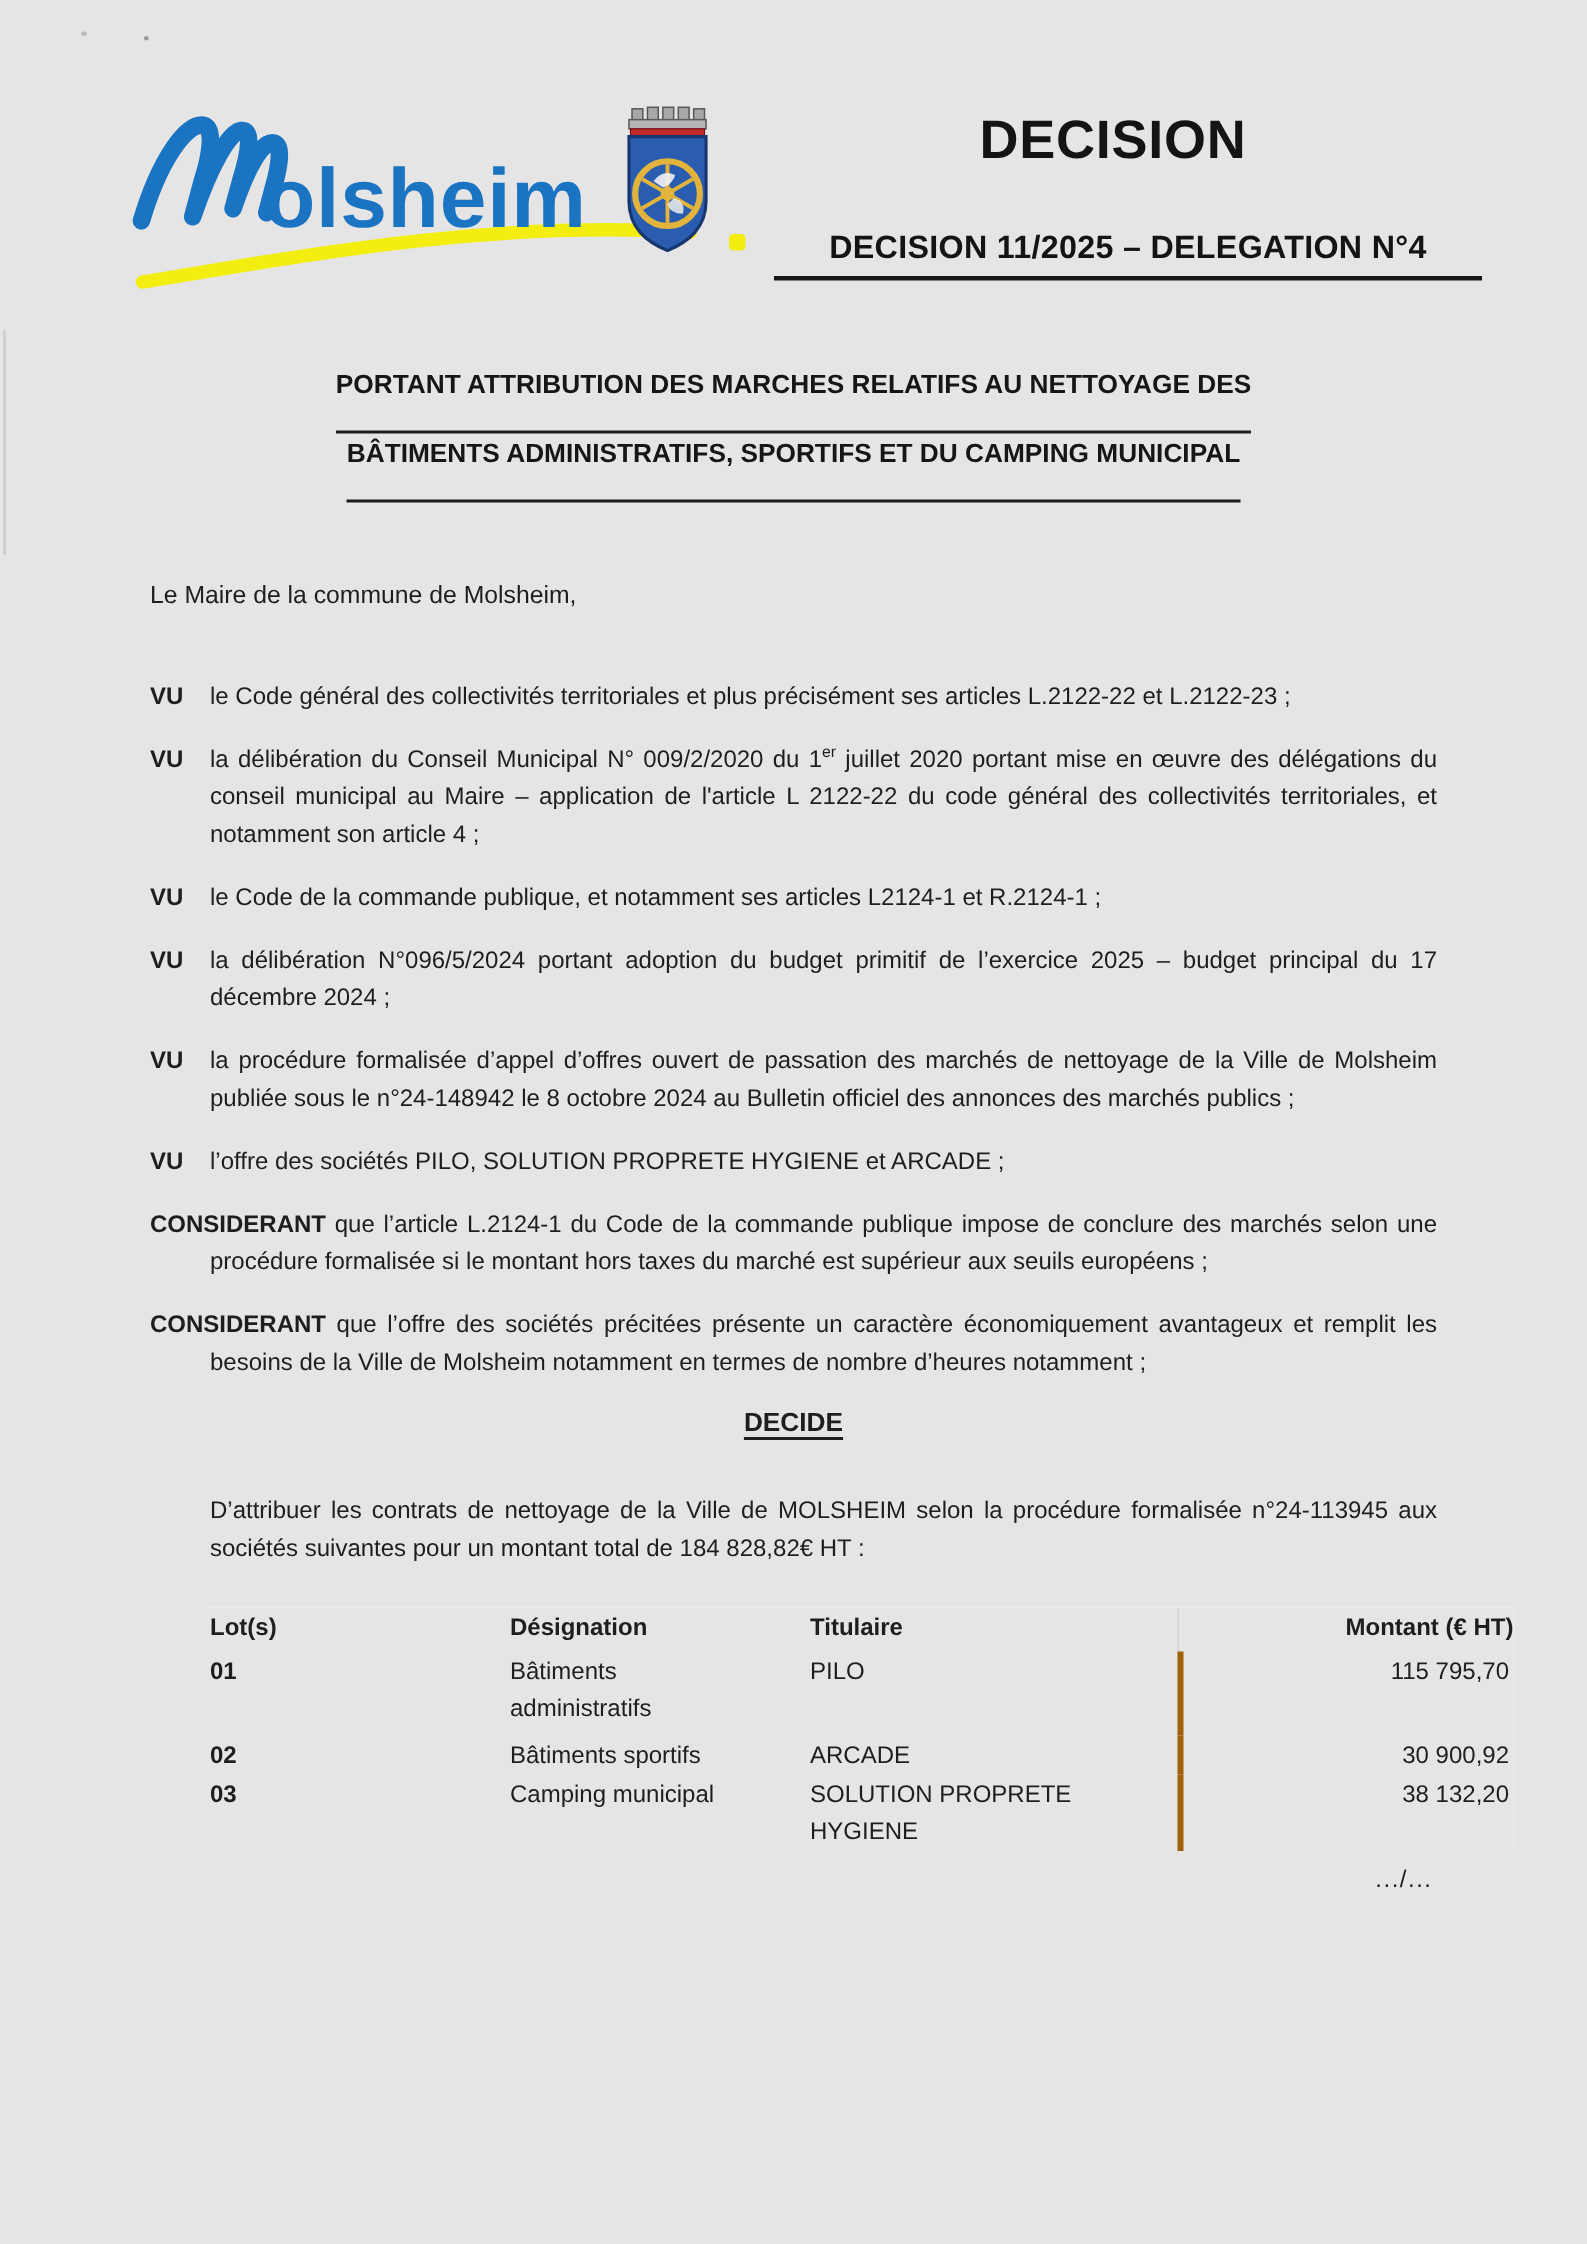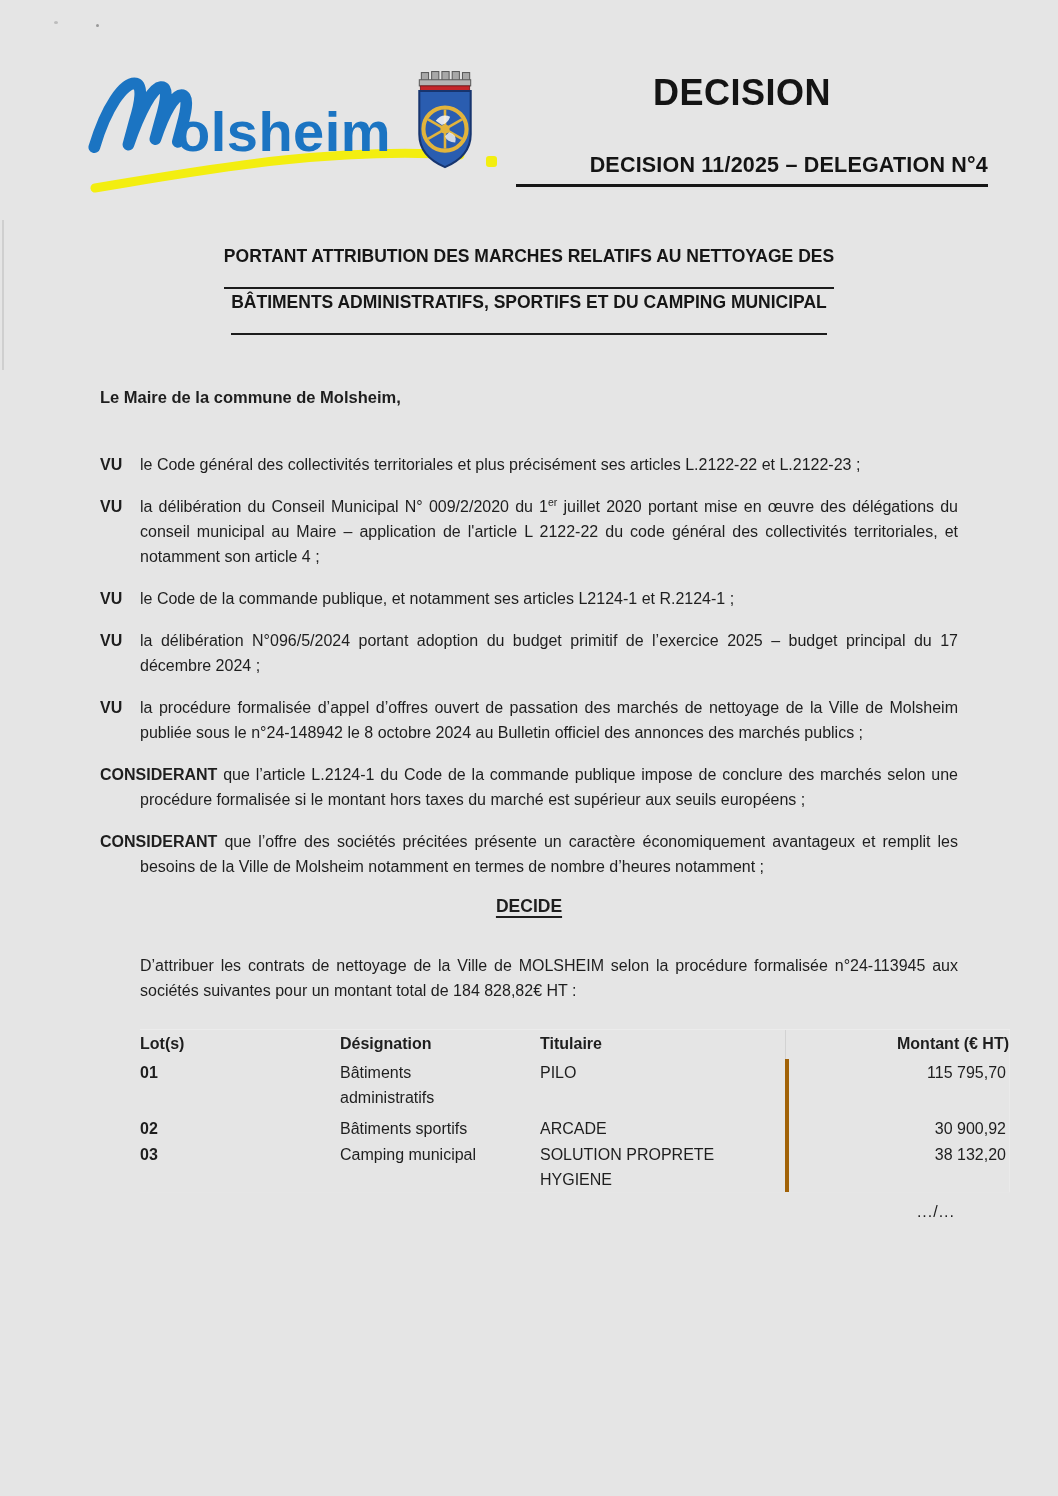--- a/index.html
+++ b/index.html
@@ -31,33 +31,33 @@
   .logo-dot { position:absolute; left:398px; top:88px; width:11px; height:11px; background:#f3ee10; border-radius:3px; }
 
   
   .decision-title {
     position:absolute; left:508px; top:72px; width:468px;
     text-align:center; font-size:36px; font-weight:bold;
     letter-spacing:0.5px; color:#141414;
   }
   .decision-ref {
     position:absolute; left:516px; top:153px; width:472px;
-    text-align:right; font-size:21.5px; font-weight:bold; color:#141414;
+    text-align:center; font-size:21.5px; font-weight:bold; color:#141414;
     padding-bottom:6px; border-bottom:3px solid #161616; letter-spacing:0.2px;
   }
 
   
   .content { position:relative; padding:243px 100px 0 100px; }
 
   .doc-title { text-align:center; font-weight:bold; font-size:17.5px; line-height:27px; color:#161616; }
   .doc-title .tline {
     display:inline-block; border-bottom:2px solid #1c1c1c; padding-bottom:17px;
   }
 
-  .salutation { margin-top:50px; font-weight:bold; font-size:16.5px; line-height:25px; }
+  .salutation { margin-top:50px; font-weight:normal; font-size:16.5px; line-height:25px; }
 
   .paras { margin-top:42px; }
   .para {
     font-size:16px; line-height:25px; text-align:justify;
     padding-left:40px; text-indent:-40px; margin-bottom:17px; color:#1e1e1e;
   }
   .vu-label { display:inline-block; width:40px; text-indent:0; font-weight:bold; }
   .cons-label { font-weight:bold; }
   sup { font-size:10.5px; line-height:0; vertical-align:super; }
 
@@ -157,20 +157,21 @@
       <p class="para"><b class="vu-label">VU</b><span>le Code général des collectivités territoriales et plus précisément ses articles L.2122-22 et L.2122-23 ;</span></p>
 
       <p class="para"><b class="vu-label">VU</b><span>la délibération du Conseil Municipal N° 009/2/2020 du 1</span><sup>er</sup><span> juillet 2020 portant mise en œuvre des délégations du conseil municipal au Maire – application de l'article L 2122-22 du code général des collectivités territoriales, et notamment son article 4 ;</span></p>
 
       <p class="para"><b class="vu-label">VU</b><span>le Code de la commande publique, et notamment ses articles L2124-1 et R.2124-1 ;</span></p>
 
       <p class="para"><b class="vu-label">VU</b><span>la délibération N°096/5/2024 portant adoption du budget primitif de l’exercice 2025 – budget principal du 17 décembre 2024 ;</span></p>
 
       <p class="para"><b class="vu-label">VU</b><span>la procédure formalisée d’appel d’offres ouvert de passation des marchés de nettoyage de la Ville de Molsheim publiée sous le n°24-148942 le 8 octobre 2024 au Bulletin officiel des annonces des marchés publics ;</span></p>
 
+      <p class="para"><b class="vu-label">VU</b><span>l’offre des sociétés PILO, SOLUTION PROPRETE HYGIENE et ARCADE ;</span></p>
 
 
       <p class="para"><b class="cons-label">CONSIDERANT</b><span> que l’article L.2124-1 du Code de la commande publique impose de conclure des marchés selon une procédure formalisée si le montant hors taxes du marché est supérieur aux seuils européens ;</span></p>
 
       <p class="para"><b class="cons-label">CONSIDERANT</b><span> que l’offre des sociétés précitées présente un caractère économiquement avantageux et remplit les besoins de la Ville de Molsheim notamment en termes de nombre d’heures notamment ;</span></p>
 
     </div>
 
     <div class="decide-heading">DECIDE</div>
 

